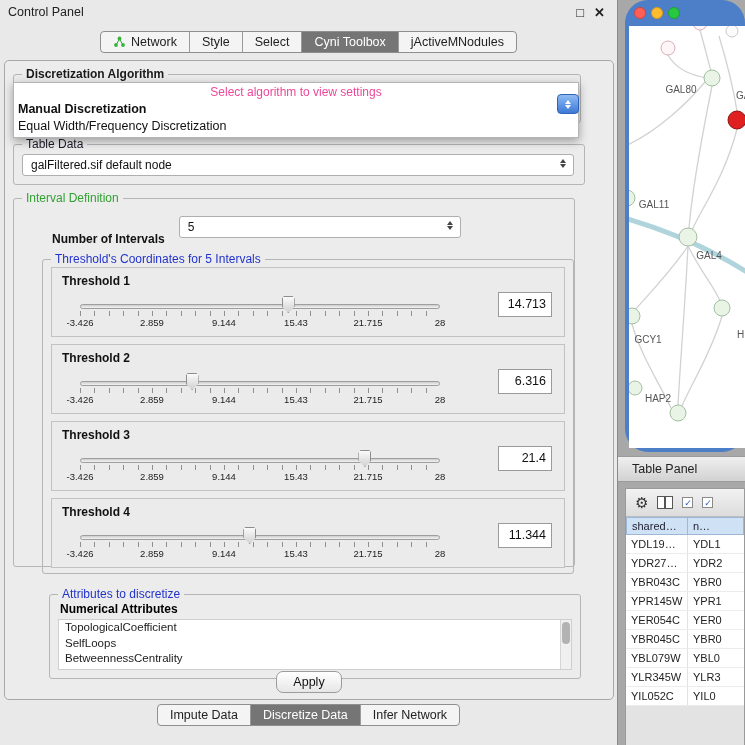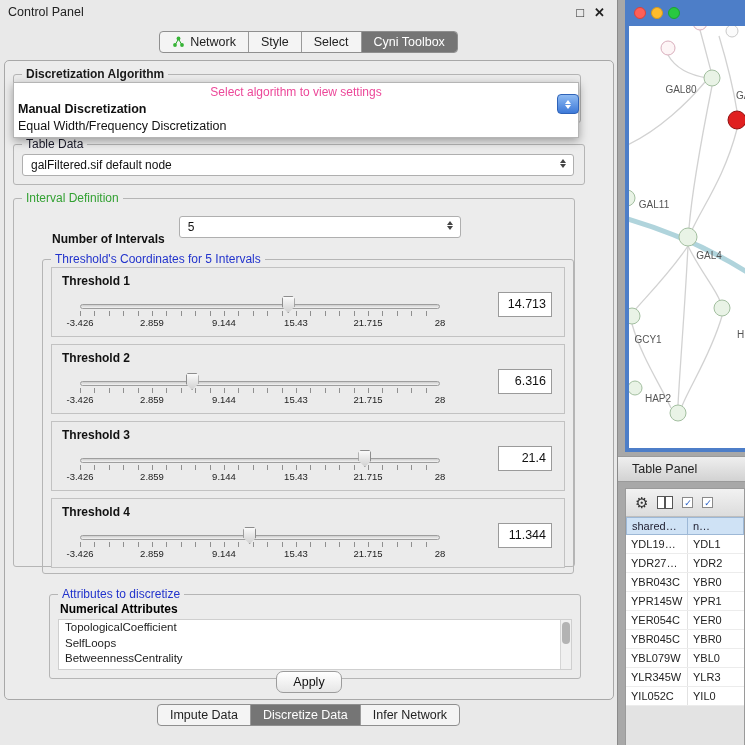--- a/index.html
+++ b/index.html
@@ -76,21 +76,21 @@
 
   .apply-row { position:absolute; left:0; top:610px; width:100%; display:flex; justify-content:center; }
   .apply-btn { font-size:12.5px; color:#111; padding:3px 16px; border:1px solid #9c9c9c; border-radius:7px; background:linear-gradient(#ffffff,#e6e6e6); cursor:default; }
 
   .bottom-tabs-row { position:absolute; left:0; top:704px; width:100%; display:flex; justify-content:center; }
 
   .net-tab-icon { width:13px; height:12px; display:inline-block; }
 
   
   .right-panel { position:absolute; left:618px; top:0; width:127px; height:745px; background:#a8a8a8; }
-  .net-window { position:absolute; left:7px; top:0; width:120px; height:452px; background:#4d7ec8; }
+  .net-window { position:absolute; left:7px; top:0; width:120px; height:452px; background:#4d7ec8;border-radius:23px; }
   .net-titlebar { height:26px; display:flex; align-items:center; padding-left:9px; gap:5px; }
   .light { width:12px; height:12px; border-radius:50%; display:inline-block; }
   .light.red { background:#ff5f57; border:1px solid #d8433c; }
   .light.yellow { background:#febc2e; border:1px solid #d59b1e; }
   .light.green { background:#28c840; border:1px solid #1da32f; }
   .net-canvas { position:absolute; left:4px; top:26px; right:0; bottom:4px; background:#fff; overflow:hidden; }
 
   .tp-bar { position:absolute; left:0; top:456px; width:127px; height:26px; background:linear-gradient(#efefef,#d2d2d2); border-top:1px solid #9a9a9a; border-bottom:1px solid #9a9a9a; font-size:12.5px; color:#222; display:flex; align-items:center; padding-left:14px; }
 
   .tbl-window { position:absolute; left:7px; top:488px; width:120px; height:257px; background:#e3e3e3; border:1px solid #9a9a9a; border-bottom:none; overflow:hidden; }
@@ -137,20 +137,23 @@
           <span>Network</span>
         </div>
         <div class="tab">
             <span>Style</span>
           </div>
         <div class="tab">
             <span>Select</span>
           </div>
         <div class="tab selected">
             <span>Cyni Toolbox</span>
+          </div>
+        <div class="tab">
+            <span>jActiveMNodules</span>
           </div>
       </div>
     </div>
 
     <div class="content-frame">
 
       <fieldset class="fs-algo">
         <legend>Discretization Algorithm</legend>
       </fieldset>
 

